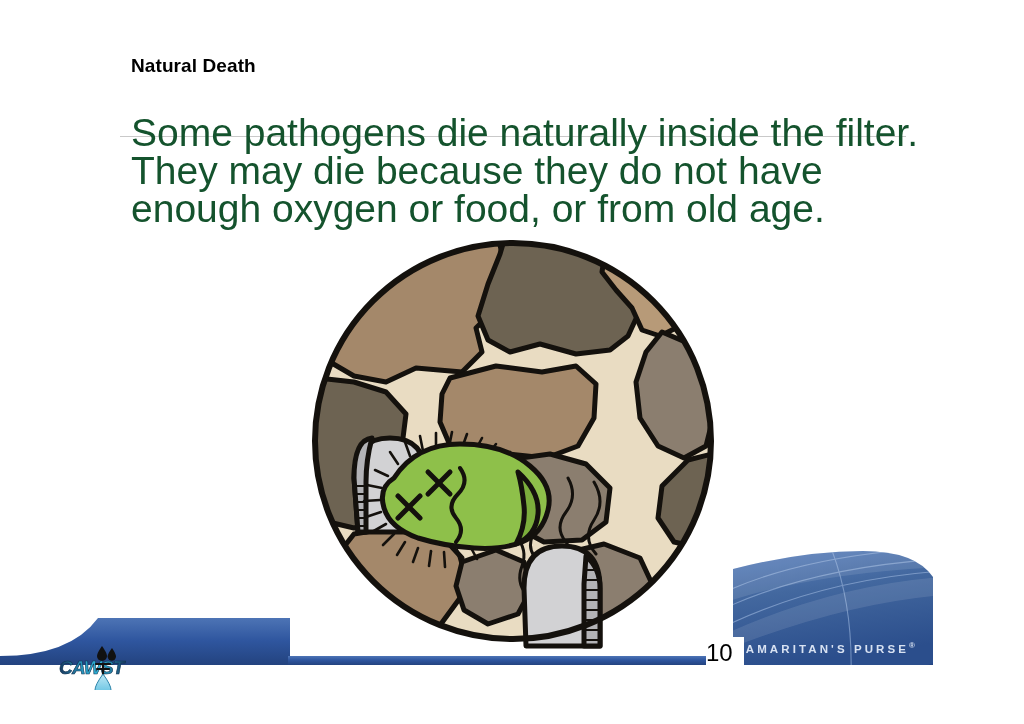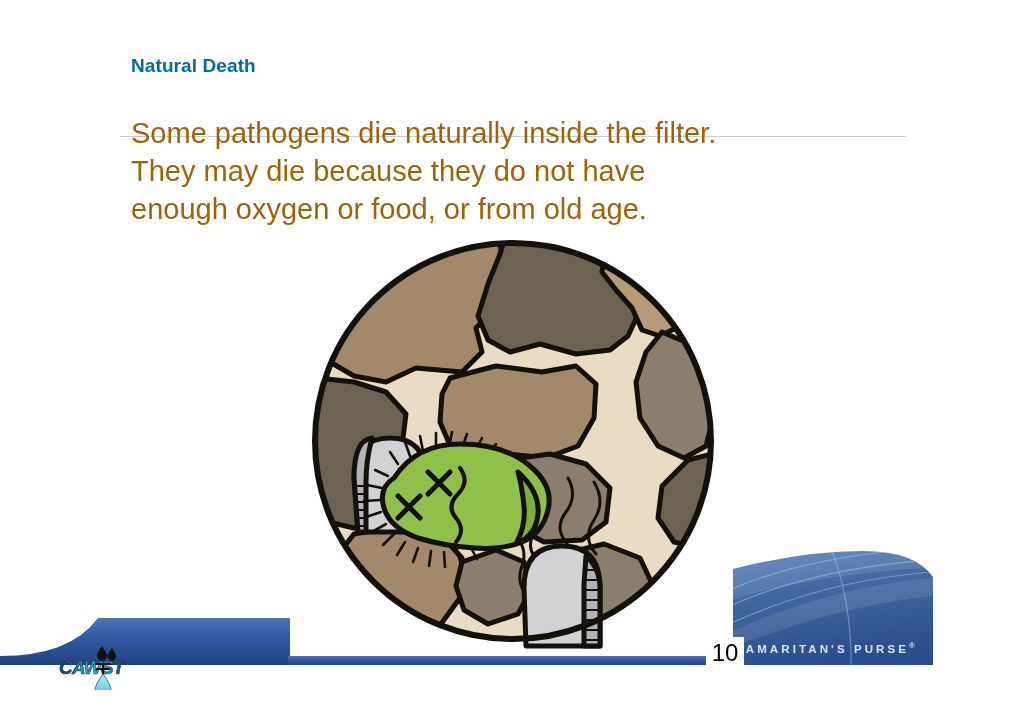--- a/index.html
+++ b/index.html
@@ -18,44 +18,44 @@
     overflow: hidden;
   }
 
   
   #slide-title {
     position: absolute;
     left: 131px;
     top: 55px;
     font-size: 19px;
     font-weight: bold;
-    color: #0369a1;
+    color: #000000;
     letter-spacing: 0.1px;
     white-space: nowrap;
   }
 
   
   #divider-rule {
     position: absolute;
     left: 120px;
     top: 136px;
     width: 786px;
     height: 1px;
     background: #c9c9c9;
   }
 
   
   #body-text {
     position: absolute;
     left: 131px;
     top: 114px;
     width: 800px;
-    font-size: 29px;
+    font-size: 39px;
     line-height: 38px;
-    color: #a16207;
+    color: #14532d;
     white-space: pre-line;
   }
 
   
   #illustration {
     position: absolute;
     left: 310px;
     top: 232px;
     width: 410px;
     height: 424px;
@@ -111,21 +111,21 @@
   
   #page-number {
     position: absolute;
     left: 706px;
     top: 637px;
     width: 38px;
     padding: 2px 0 4px 0;
     background: #ffffff;
     font-size: 24px;
     color: #000000;
-    text-align: center;
+    text-align: left;
     z-index: 6;
   }
 
   
   #cawst-logo {
     position: absolute;
     left: 58px;
     top: 644px;
     width: 92px;
     height: 46px;

